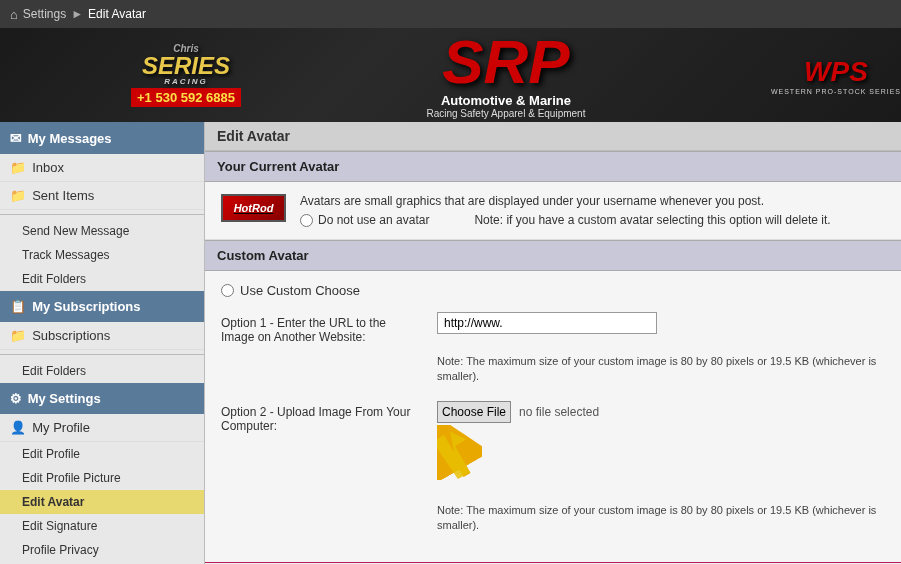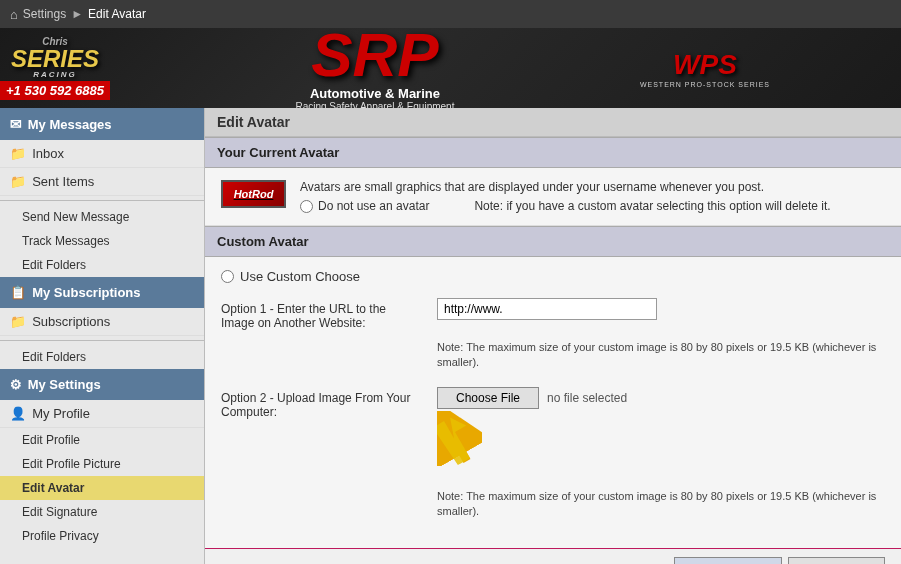--- a/index.html
+++ b/index.html
@@ -6,26 +6,26 @@
     body { font-family: Arial, sans-serif; font-size: 13px; background: #c0c0c0; width: 901px; min-height: 564px; overflow: hidden; }
 
     
     .top-bar { background: #3a3a3a; height: 28px; display: flex; align-items: center; padding: 0 10px; }
     .breadcrumb { color: #ccc; font-size: 12px; display: flex; align-items: center; gap: 5px; }
     .breadcrumb .home-icon { color: #ccc; font-size: 13px; }
     .breadcrumb .sep { color: #aaa; }
     .breadcrumb .current { color: #fff; }
 
     
-    .banner { width: 100%; height: 80px; background: linear-gradient(135deg, #1a1a1a 0%, #2a2a2a 40%, #1a1a1a 100%); display: flex; align-items: center; justify-content: flex-start; position: relative; overflow: hidden; }
+    .banner { width: 100%; height: 94px; background: linear-gradient(135deg, #1a1a1a 0%, #2a2a2a 40%, #1a1a1a 100%); display: flex; align-items: center; justify-content: flex-end; position: relative; overflow: hidden; padding-left: 16px; }
     .banner-inner { display: flex; align-items: center; justify-content: space-between; width: 770px; height: 70px; }
     .banner-left { color: #fff; text-align: center; }
     .banner-logo-text { font-size: 22px; font-weight: bold; font-style: italic; color: #e8c84a; text-shadow: 2px 2px 4px #000; line-height: 1; }
     .banner-logo-sub { font-size: 8px; color: #ccc; letter-spacing: 2px; text-transform: uppercase; }
-    .banner-phone { font-size: 13px; color: #ffffff; font-weight: bold; background: #cc0000; padding: 2px 6px; margin-top: 2px; font-style: italic; }
+    .banner-phone { font-size: 13px; color: #fde047; font-weight: bold; background: #cc0000; padding: 2px 6px; margin-top: 2px; }
     .banner-center { text-align: center; }
     .banner-srp { font-size: 62px; font-weight: 700; color: #cc0000; text-shadow: 3px 3px 6px #000; font-style: italic; line-height: 1; }
     .banner-tagline1 { font-size: 13px; color: #fff; font-weight: bold; }
     .banner-tagline2 { font-size: 10px; color: #ddd; }
     .banner-right { text-align: center; }
     .banner-wps { font-size: 28px; font-weight: 900; color: #cc0000; font-style: italic; text-shadow: 2px 2px 4px #000; }
     .banner-wps-sub { font-size: 7px; color: #ccc; letter-spacing: 1px; text-transform: uppercase; }
 
     
     .main-layout { display: flex; width: 100%; height: calc(564px - 108px); }
@@ -59,21 +59,21 @@
 
     
     .custom-section { padding: 12px 16px; background: #f5f5f5; }
     .use-custom-row { display: flex; align-items: center; gap: 6px; margin-bottom: 14px; font-size: 13px; color: #333; }
     .option-row { display: flex; align-items: flex-start; gap: 16px; margin-bottom: 16px; }
     .option-label { font-size: 12px; color: #333; width: 200px; flex-shrink: 0; padding-top: 4px; }
     .option-right { flex: 1; }
     .url-input { width: 220px; border: 1px solid #999; padding: 3px 6px; font-size: 12px; background: #fff; }
     .note-text { font-size: 11px; color: #444; margin-top: 20px; line-height: 1.4; }
     .file-upload-row { display: flex; align-items: center; gap: 8px; }
-    .choose-file-btn { background: #e0e0e0; border: 1px solid #888; padding: 3px 18px; font-size: 12px; cursor: pointer; }
+    .choose-file-btn { background: #e0e0e0; border: 1px solid #888; padding: 3px 4px; font-size: 12px; cursor: pointer; }
     .no-file-text { font-size: 12px; color: #555; }
 
     
     .action-row { display: flex; justify-content: flex-end; gap: 6px; padding: 8px 16px; background: #f0f0f0; border-top: 1px solid #be185d; }
     .action-btn { padding: 5px 14px; font-size: 12px; cursor: pointer; border: 1px solid #888; }
     .btn-save { background: #d0d8e8; }
     .btn-reset { background: #e0e0e0; }
   </style>
 </head>
 <body>

